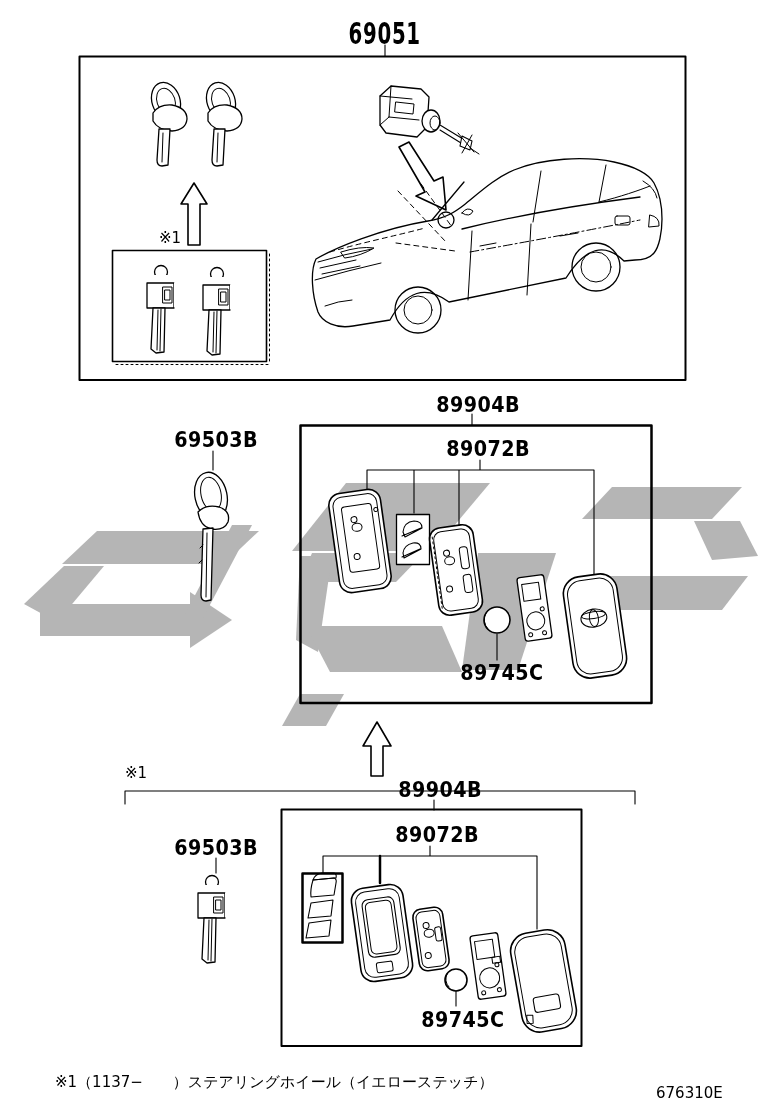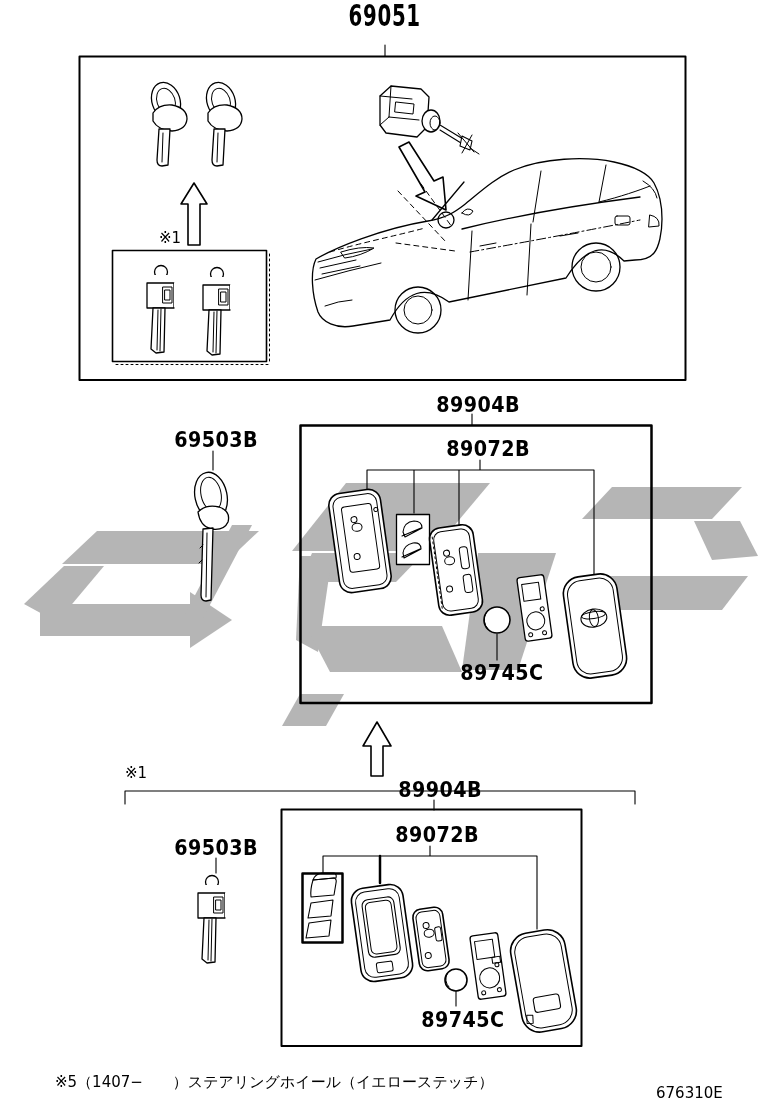--- a/index.html
+++ b/index.html
@@ -281,21 +281,21 @@
 
   <g transform="rotate(-10 543 981)">
     <rect class="fw sw16" x="516" y="931" width="55" height="100" rx="18"></rect>
     <rect class="sw1" x="520" y="935" width="47" height="92" rx="15"></rect>
     <rect class="sw11" x="530" y="996" width="26" height="15" rx="3"></rect>
     <path class="sw1" d="M521,1012 l6,1 -1,8 -6,-1 Z"></path>
   </g>
 
 </svg>
 
-<div class="plabel big" style="left:385px;top:0;text-align:center;">
+<div class="plabel big" style="left:385px;top:18px;text-align:center;">
   <span>69051</span>
 </div>
 <div class="note" style="left:159px;top:231px;">※1</div>
 
 <div class="plabel" style="left:216px;top:428px;">
   <span>69503B</span>
 </div>
 <div class="plabel" style="left:478px;top:393px;">
   <span>89904B</span>
 </div>
@@ -313,16 +313,16 @@
 <div class="plabel" style="left:216px;top:836px;">
   <span>69503B</span>
 </div>
 <div class="plabel" style="left:437px;top:823px;">
   <span>89072B</span>
 </div>
 <div class="plabel" style="left:463px;top:1008px;">
   <span>89745C</span>
 </div>
 
-<div class="footnote">※5（1407−　　）ステアリングホイール（イエローステッチ）</div>
+<div class="footnote">※1（1137−　　）ステアリングホイール（イエローステッチ）</div>
 <div class="doccode">676310E</div>
 
 </div>
 
 </body></html>

